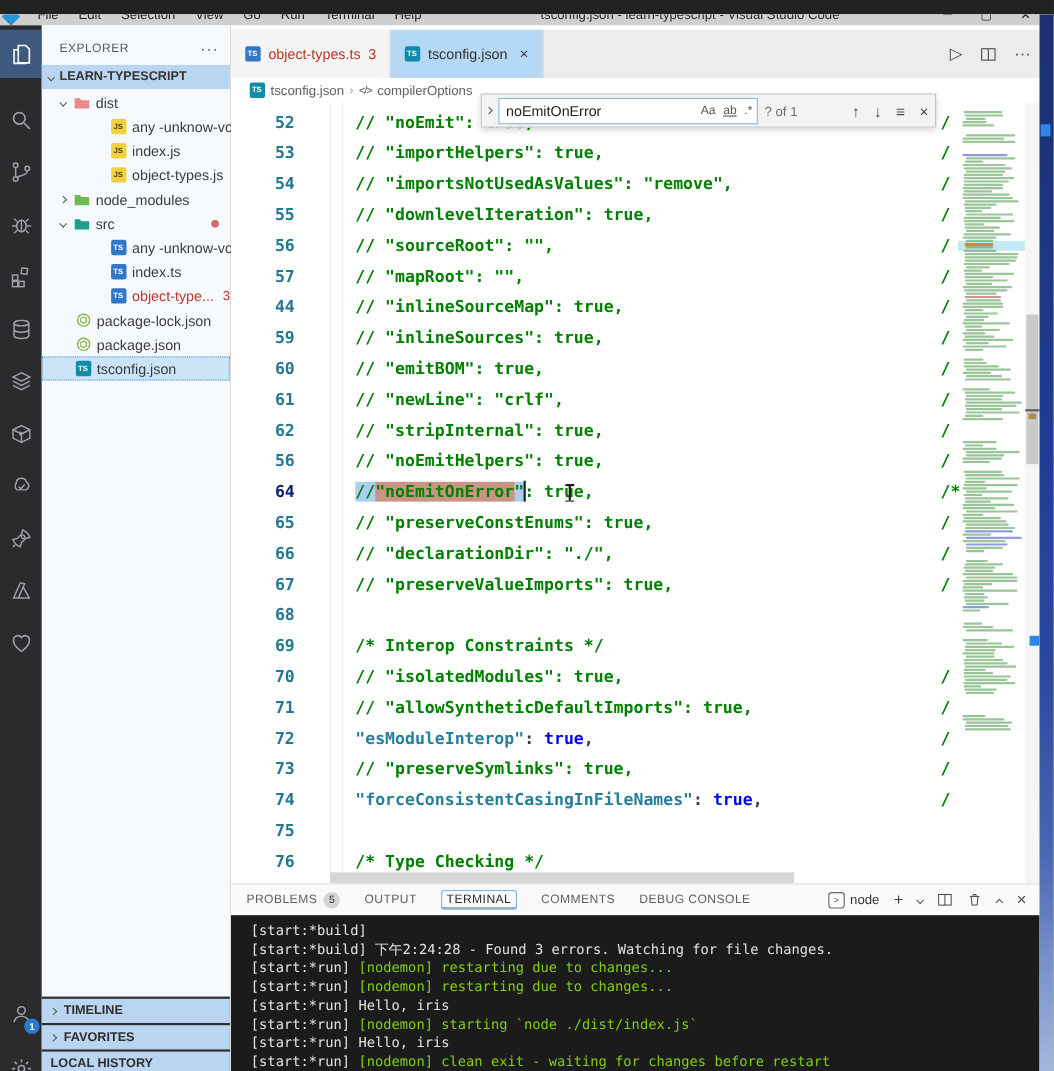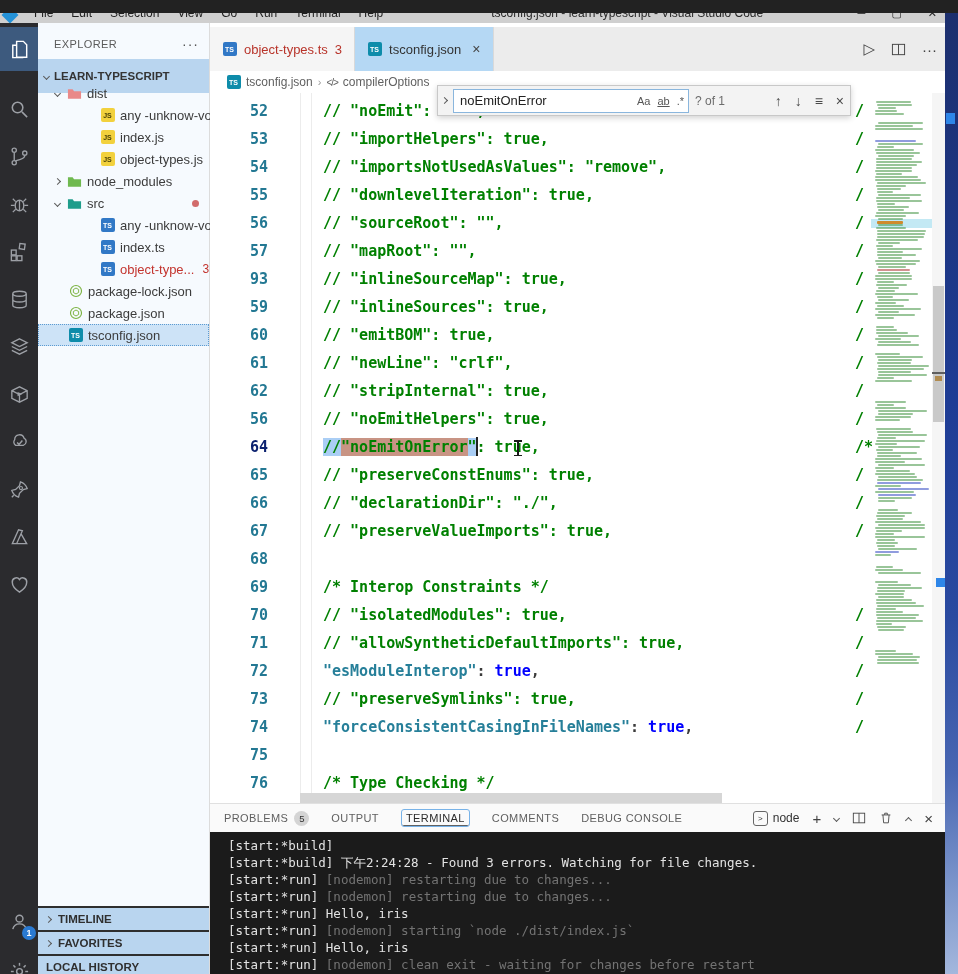--- a/index.html
+++ b/index.html
@@ -18,21 +18,21 @@
   
   .activitybar { position:absolute; left:0; top:10px; width:38px; height:964px; background:#2b2b2e; }
   .ab-item { position:absolute; left:0; width:38px; height:44px; display:flex; align-items:center; justify-content:center; color:#9da0a6; }
   .ab-item.active { background:#3d5a7e; color:#ffffff; }
   .ab-item svg { width:23px; height:23px; }
   .ab-badge { position:absolute; right:2px; bottom:3px; width:14px; height:14px; border-radius:50%; background:#2a7ad2; color:#fff; font-size:9px; line-height:14px; text-align:center; font-weight:bold; }
   
   .sidebar { position:absolute; left:38px; top:10px; width:172px; height:964px; background:#f6fafe; border-right:1px solid #dcdcdc; }
   .sb-header { position:absolute; left:0; top:8px; width:100%; height:26px; display:flex; align-items:center; padding:0 10px 0 16px; color:#5a5a5a; font-size:11px; letter-spacing:.4px; }
   .sb-header .more { margin-left:auto; color:#555; font-size:14px; letter-spacing:1px; }
-  .sb-project { position:absolute; left:0; top:36px; width:100%; height:34px; background:#b9d5ef; display:flex; align-items:center; gap:5px; padding-left:6px; font-size:11.5px; font-weight:bold; color:#343434; }
+  .sb-project { position:absolute; left:0; top:36px; width:100%; height:22px; background:#b9d5ef; display:flex; align-items:center; gap:5px; padding-left:6px; font-size:11.5px; font-weight:bold; color:#343434; }
   .tree { position:absolute; left:0; top:59px; width:100%; }
   .tree-row { position:relative; height:22px; display:flex; align-items:center; font-size:13px; color:#3c3c3c; white-space:nowrap; }
   .tree-row.selected { background:#cde3f7; outline:1px dotted #5c9bd1; outline-offset:-1px; }
   .tree-row .lbl { margin-left:5px; }
   .tree-row .err { color:#c3342e; }
   .tree-row .errnum { color:#c3342e; margin-left:8px; font-size:12px; }
   .chev { width:5px; height:5px; border-right:1.4px solid #5a5a5a; border-bottom:1.4px solid #5a5a5a; display:inline-block; flex:none; }
   .chev.right { transform:rotate(-45deg); }
   .chev.down  { transform:rotate(45deg); }
   .fic { width:15px; height:15px; flex:none; display:flex; align-items:center; justify-content:center; }
@@ -99,21 +99,21 @@
   .panel-tabs { position:absolute; left:14px; top:0; height:28px; display:flex; align-items:center; gap:22px; font-size:11px; letter-spacing:.4px; color:#5f5f5f; }
   .ptab { display:flex; align-items:center; gap:6px; }
   .ptab.active { color:#2b2b2b; border:1px solid #78b3e8; border-radius:3px; padding:2px 4px; box-shadow:inset 0 -2px 0 -1px #616161; }
   .pbadge { width:15px; height:15px; border-radius:50%; background:#d4d4d4; color:#333; font-size:9.5px; line-height:15px; text-align:center; letter-spacing:0; }
   .panel-actions { position:absolute; right:12px; top:0; height:28px; display:flex; align-items:center; gap:13px; color:#424242; font-size:13px; }
   .panel-actions svg { width:14px; height:14px; }
   .term-prof { display:flex; align-items:center; gap:5px; font-size:12px; color:#333; }
   .term-prof .tbox { width:15px; height:15px; border:1px solid #666; border-radius:3px; font-size:8px; display:flex; align-items:center; justify-content:center; color:#333; }
   .terminal { position:absolute; left:0; top:28px; width:735px; height:156px; background:#1b1b1b; overflow:hidden; }
   .term-line { position:absolute; left:18px; white-space:pre; font-family:"DejaVu Sans Mono", monospace; font-size:12.5px; font-weight:500; }
-  .tw { color:#e2e2e2; } .tg { color:#737373; }
+  .tw { color:#e2e2e2; } .tg { color:#84cc16; }
   .term-cursor { position:absolute; left:18px; width:8px; height:14px; border:1px solid #dcdcdc; }
   
   .wallpaper { position:absolute; left:945px; top:0; width:13px; height:974px;
     background:linear-gradient(180deg,#1c2f6e 0%,#1e3c95 40%,#2a4aa0 62%,#4866b2 78%,#7e97cc 90%,#a9bcdf 100%); }
   .wp-sq { position:absolute; background:#2e86e8; }
 </style>
 </head>
 <body>
 
 <div id="root">
@@ -413,21 +413,21 @@
         <div class="code-row" style="top: 452px;"><span class="ln">68</span><span class="txt"><span class="cm-comment"></span></span></div>
         <div class="code-row" style="top: 424px;"><span class="ln">67</span><span class="txt"><span class="cm-comment">// "preserveValueImports": true,</span></span><span class="trail">/</span></div>
         <div class="code-row" style="top: 396px;"><span class="ln">66</span><span class="txt"><span class="cm-comment">// "declarationDir": "./",</span></span><span class="trail">/</span></div>
         <div class="code-row" style="top: 368px;"><span class="ln">65</span><span class="txt"><span class="cm-comment">// "preserveConstEnums": true,</span></span><span class="trail">/</span></div>
         <div class="code-row active" style="top: 340px;"><span class="ln">64</span><span class="txt"><span class="cm-comment sel">//</span><span class="cm-comment sel match">"noEmitOnError</span><span class="cm-comment sel">"</span><span class="caret"></span><span class="cm-comment">: true,</span></span><span class="trail">/*</span></div>
         <div class="code-row" style="top: 312px;"><span class="ln">56</span><span class="txt"><span class="cm-comment">// "noEmitHelpers": true,</span></span><span class="trail">/</span></div>
         <div class="code-row" style="top: 284px;"><span class="ln">62</span><span class="txt"><span class="cm-comment">// "stripInternal": true,</span></span><span class="trail">/</span></div>
         <div class="code-row" style="top: 256px;"><span class="ln">61</span><span class="txt"><span class="cm-comment">// "newLine": "crlf",</span></span><span class="trail">/</span></div>
         <div class="code-row" style="top: 228px;"><span class="ln">60</span><span class="txt"><span class="cm-comment">// "emitBOM": true,</span></span><span class="trail">/</span></div>
         <div class="code-row" style="top: 200px;"><span class="ln">59</span><span class="txt"><span class="cm-comment">// "inlineSources": true,</span></span><span class="trail">/</span></div>
-        <div class="code-row" style="top: 172px;"><span class="ln">93</span><span class="txt"><span class="cm-comment">// "inlineSourceMap": true,</span></span><span class="trail">/</span></div>
+        <div class="code-row" style="top: 172px;"><span class="ln">44</span><span class="txt"><span class="cm-comment">// "inlineSourceMap": true,</span></span><span class="trail">/</span></div>
         <div class="code-row" style="top: 144px;"><span class="ln">57</span><span class="txt"><span class="cm-comment">// "mapRoot": "",</span></span><span class="trail">/</span></div>
         <div class="code-row" style="top: 116px;"><span class="ln">56</span><span class="txt"><span class="cm-comment">// "sourceRoot": "",</span></span><span class="trail">/</span></div>
         <div class="code-row" style="top: 88px;"><span class="ln">55</span><span class="txt"><span class="cm-comment">// "downlevelIteration": true,</span></span><span class="trail">/</span></div>
         <div class="code-row" style="top: 60px;"><span class="ln">54</span><span class="txt"><span class="cm-comment">// "importsNotUsedAsValues": "remove",</span></span><span class="trail">/</span></div>
         <div class="code-row" style="top: 32px;"><span class="ln">53</span><span class="txt"><span class="cm-comment">// "importHelpers": true,</span></span><span class="trail">/</span></div>
         <div class="code-row" style="top: 4px;"><span class="ln">52</span><span class="txt"><span class="cm-comment">// "noEmit": true,</span></span><span class="trail">/</span></div>
         <div class="code-row" style="top: -24px;"><span class="ln">51</span><span class="txt"></span><span class="trail">/</span></div>
       <div class="vline" style="left:90px;"></div>
       <div class="vline" style="left:101px;"></div>
       <div class="ibeam">

